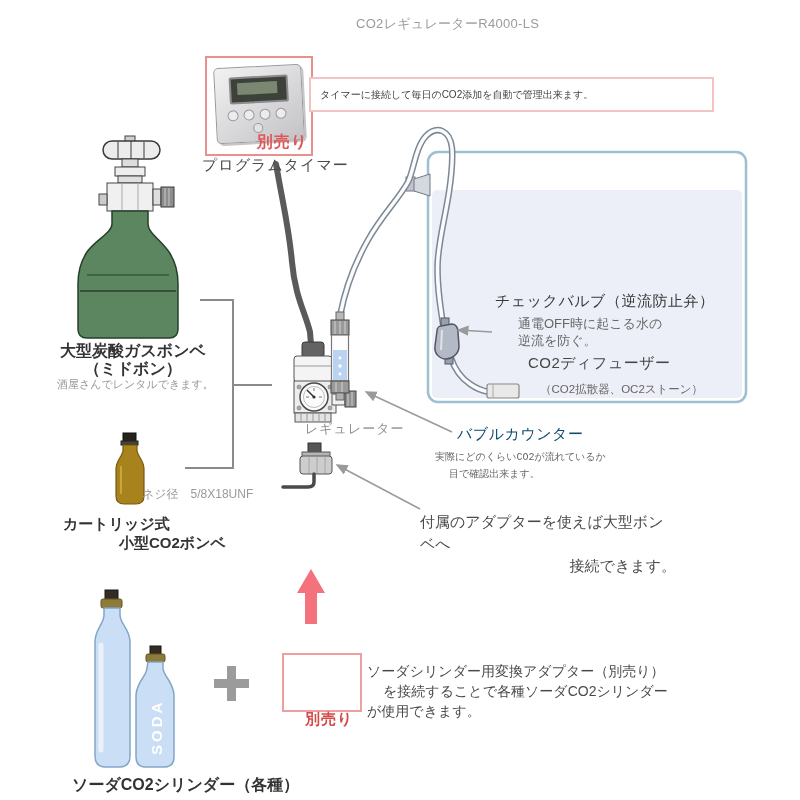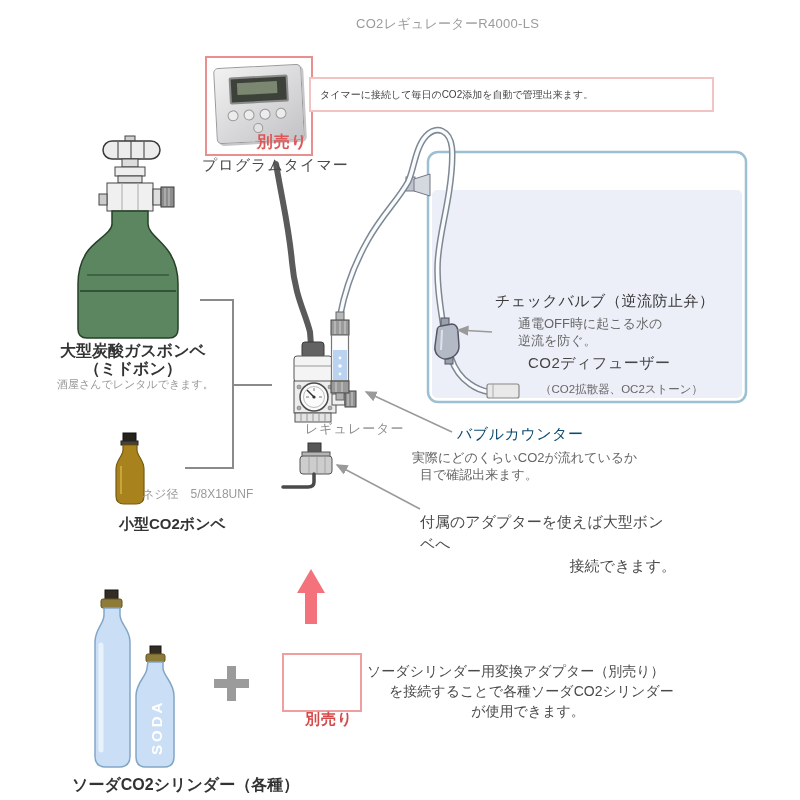--- a/index.html
+++ b/index.html
@@ -27,33 +27,33 @@
   .note-box{left:309px;top:77px;width:392px;height:31px;border:2px solid #f2c3c3;background:#ffffff;
     font-size:10px;color:#404040;line-height:32px;padding-left:9px;}
   .timer-label{left:202px;top:156px;font-size:15px;color:#4a4a4a;letter-spacing:1px;}
   .big-cyl-label{left:60px;top:342px;width:146px;text-align:center;font-size:16px;font-weight:600;color:#333;line-height:18px;}
   .big-cyl-note{left:57px;top:377px;font-size:11px;color:#999;font-family:Liberation Mono, monospace;}
   .thread-note{left:142px;top:486px;font-size:12px;color:#999;}
   .cartridge-label{left:63px;top:514px;font-size:15px;font-weight:600;color:#333;line-height:19px;}
   .cartridge-label .l2{margin-left:56px;}
   .regulator-label{left:305px;top:420px;font-size:13px;color:#8f8f8f;letter-spacing:1px;}
   .bubble-title{left:437px;top:425px;font-size:15px;color:#0c4a6e;letter-spacing:0.5px;margin-left:20px;}
-  .bubble-desc{left:412px;top:449px;font-size:13px;color:#666;line-height:17px;}
-  .bubble-desc .l2{margin-left:8px;}
+  .bubble-desc{left:435px;top:449px;font-size:10px;color:#666;line-height:17px;font-family:Liberation Mono, monospace;}
+  .bubble-desc .l2{margin-left:14px;}
   .cv-title{left:495px;top:292px;font-size:15px;color:#3a3a3a;letter-spacing:0.5px;}
   .cv-desc{left:518px;top:315px;font-size:13px;color:#666;line-height:17px;}
   .df-title{left:528px;top:354px;font-size:15px;color:#454545;letter-spacing:0.5px;}
   .df-sub{left:540px;top:382px;font-size:11.5px;color:#666;}
   .adapter-note{left:420px;top:511px;width:256px;font-size:15px;color:#4a4a4a;line-height:22px;}
   .adapter-note .l2{text-align:right;font-family:Liberation Serif, serif;}
   .soda-box{left:282px;top:653px;width:76px;height:55px;border:2px solid #ef9f9f;background:#ffffff;}
   .soda-badge{left:305px;top:710px;font-size:15px;font-weight:bold;color:#d34a4a;letter-spacing:1px;}
   .soda-note{left:367px;top:661px;width:322px;font-size:14px;color:#4a4a4a;line-height:20px;}
-  .soda-note .l2{margin-left:22px;}
-  .soda-note .l3{text-align:center;}
+  .soda-note .l2{margin-left:16px;}
+  .soda-note .l3{text-align:left;}
   .soda-label{left:72px;top:775px;font-size:16px;font-weight:600;color:#333;}
 </style>
 </head>
 <body>
 
 <div class="canvas">
 
   <svg width="800" height="800" viewBox="0 0 800 800">
     <defs>
       <marker id="ah" markerWidth="9" markerHeight="8" refX="7" refY="3.5" orient="auto">
@@ -253,20 +253,21 @@
   <div class="abs timer-label">プログラムタイマー</div>
 
   <div class="abs big-cyl-label">
     <div>大型炭酸ガスボンベ</div>
     <div>（ミドボン）</div>
   </div>
   <div class="abs big-cyl-note">酒屋さんでレンタルできます。</div>
 
   <div class="abs thread-note">ネジ径　5/8X18UNF</div>
   <div class="abs cartridge-label">
+    <div>カートリッジ式</div>
     <div class="l2">小型CO2ボンベ</div>
   </div>
 
   <div class="abs regulator-label">レギュレーター</div>
 
   <div class="abs bubble-title">バブルカウンター</div>
   <div class="abs bubble-desc">
     <div>実際にどのくらいCO2が流れているか</div>
     <div class="l2">目で確認出来ます。</div>
   </div>

